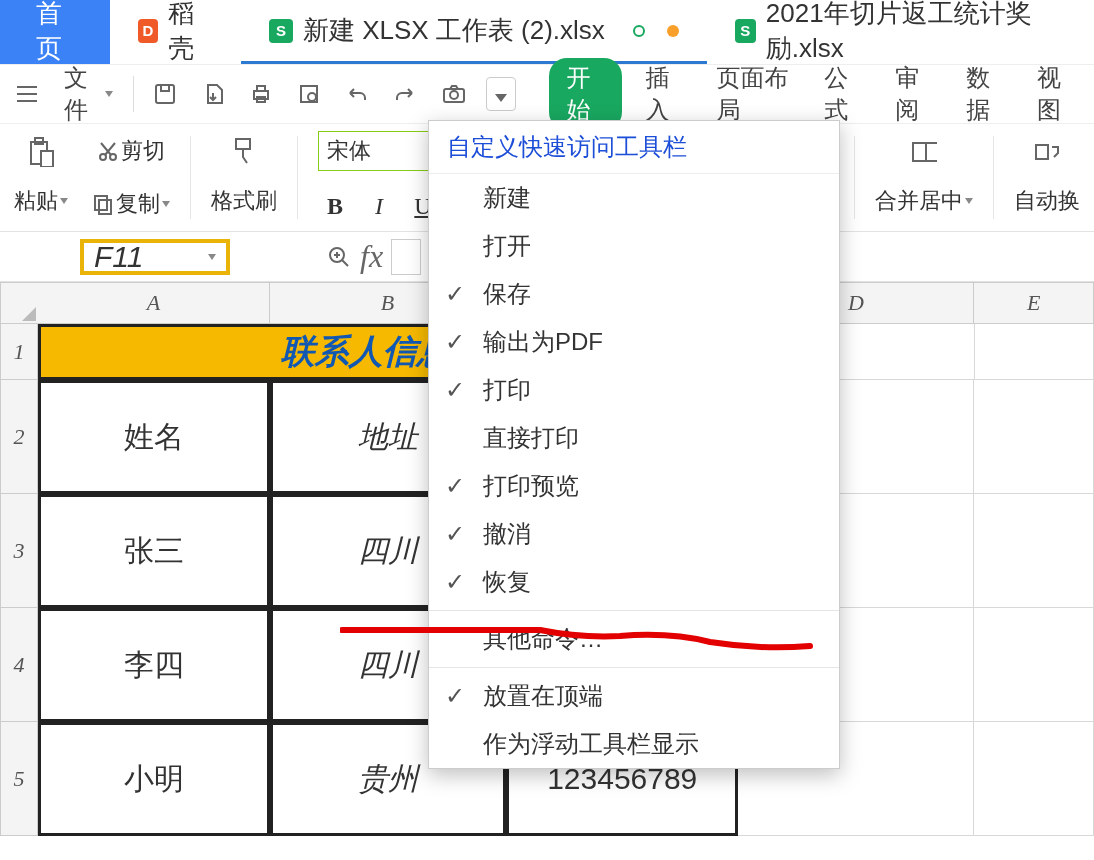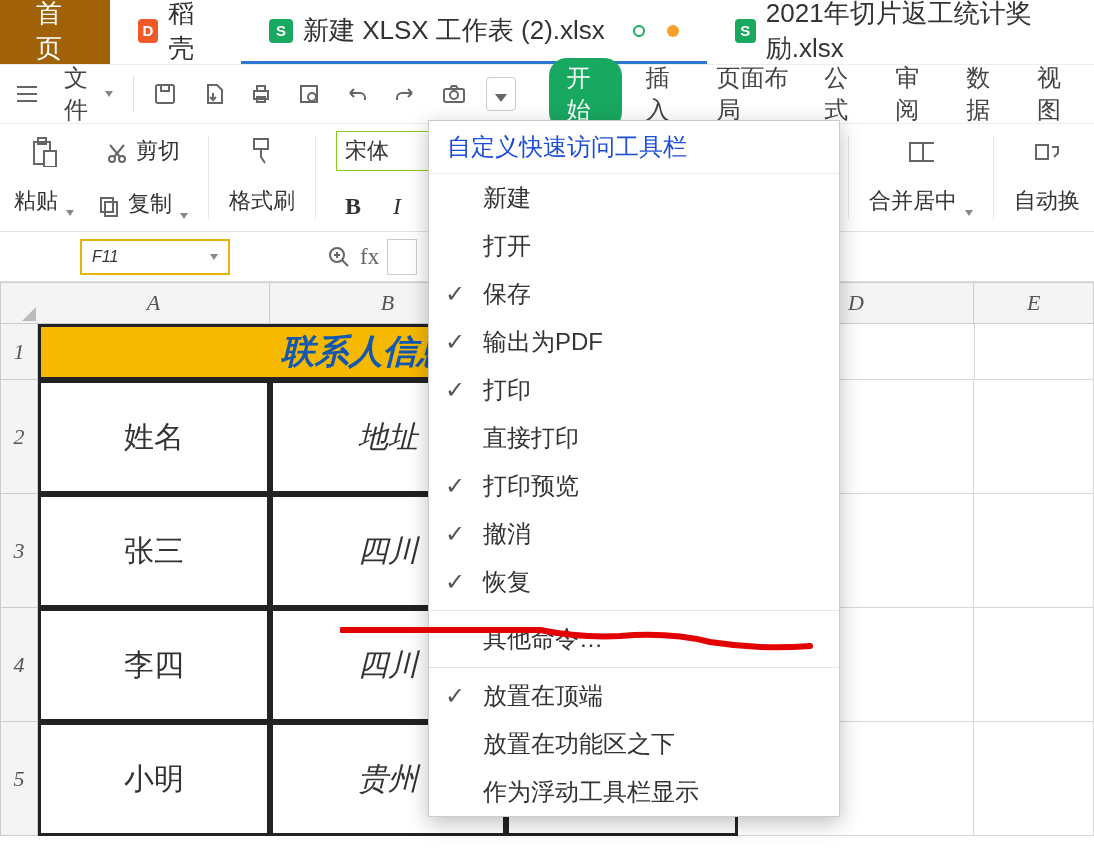--- a/index.html
+++ b/index.html
@@ -1,21 +1,21 @@
 <!DOCTYPE html>
 <html><head>
 <meta charset="utf-8">
 <style>
 * { margin:0; padding:0; box-sizing:border-box; font-family:"Microsoft YaHei","SimSun",sans-serif; }
 body { width:1094px; height:860px; background:#fff; overflow:hidden; position:relative; color:#333; }
 
 
 .tab-strip { height:64px; display:flex; align-items:stretch; background:#fff; border-bottom:none; }
 .tab { display:flex; align-items:center; gap:10px; padding:0 28px; font-size:26px; border-bottom:3px solid transparent; }
-.tab.home { background:#a16207; color:#fff; font-weight:500;padding-left:36px; }
+.tab.home { background:#3b82f6; color:#fff; font-weight:500;padding-left:36px; }
 .tab .app-icon { display:inline-flex; width:24px; height:24px; align-items:center; justify-content:center; border-radius:4px; font-size:15px; font-weight:bold; color:#fff; }
 .tab.daoke .app-icon { background:#f05a28; }
 .tab.current { border-bottom-color:#2d78d1; }
 .tab.current .app-icon, .tab.other .app-icon { background:#19a860; }
 .tab .dot-open { width:12px; height:12px; border:2px solid #19a860; border-radius:50%; margin-left:18px; }
 .tab .dot-mod { width:12px; height:12px; background:#f9a02a; border-radius:50%; margin-left:12px; }
 
 
 .qa-row { height:60px; display:flex; align-items:center; gap:14px; padding:0 10px; font-size:24px; color:#444; border-top:1px solid #eee; border-bottom:1px solid #eee; }
 .qa-row .sep { width:1px; height:36px; background:#ddd; }
@@ -23,34 +23,34 @@
 .qa-btn svg, .rb-icon svg, .clip-ico svg { stroke:#666; fill:none; stroke-width:2; }
 .menu-start { background:#19a860; color:#fff; border-radius:18px; padding:4px 18px; font-size:24px; font-weight:500; }
 .menu-item { font-size:24px; padding:4px 10px; cursor:pointer; }
 .dropdown-caret { border:1px solid #ccc; border-radius:4px; padding:2px 8px; cursor:pointer; }
 .caret-down { display:inline-block; width:0; height:0; border-left:6px solid transparent; border-right:6px solid transparent; border-top:8px solid #666; }
 
 
 .ribbon { height:108px; display:flex; align-items:stretch; padding:4px 8px; gap:10px; font-size:22px; border-bottom:1px solid #e2e2e2; }
 .rb-group { display:flex; flex-direction:column; justify-content:space-around; align-items:center; padding:0 6px; }
 .rb-row { display:flex; align-items:center; gap:10px; }
-.rb-btn { display:flex; align-items:flex-end; gap:6px; cursor:pointer; }
+.rb-btn { display:flex; align-items:center; cursor:pointer; }
 .rb-divider { width:1px; background:#e5e5e5; margin:8px 4px; }
 .rb-icon { width:26px; height:26px; display:inline-flex; align-items:center; justify-content:center; }
 .font-select { width:150px; height:40px; border:1px solid #84cc16; padding:2px 8px; font-size:22px; background:#fff; display:flex; align-items:center; justify-content:space-between; }
 .fmt-btn { width:34px; height:34px; display:inline-flex; align-items:center; justify-content:center; font-size:24px; cursor:pointer; font-family:"Times New Roman",serif; }
 .fmt-btn.bold { font-weight:900; }
 .fmt-btn.italic { font-style:italic; }
 .fmt-btn.underline { text-decoration:underline; }
 .small-caret { display:inline-block; margin-left:2px; border-left:4px solid transparent; border-right:4px solid transparent; border-top:6px solid #888; }
 
 
 .fx-row { height:50px; display:flex; align-items:center; gap:8px; padding:0 10px; border-bottom:1px solid #e2e2e2; font-size:22px; }
-.namebox { width:150px; height:36px; border:2px solid #eab308; display:flex; align-items:center; justify-content:space-between; padding:0 10px; font-style:italic; font-family:"Times New Roman",serif; font-size:16px; }
-.fx-label { font-family:"Times New Roman",serif; font-size:23px; color:#666; }
+.namebox { width:150px; height:36px; border:4px solid #eab308; display:flex; align-items:center; justify-content:space-between; padding:0 10px; font-style:italic; font-family:"Times New Roman",serif; font-size:30px; }
+.fx-label { font-style:italic; font-family:"Times New Roman",serif; font-size:32px; color:#666; }
 .fx-input { flex:0 0 30px; height:36px; border:1px solid #ccc; background:#fff; }
 
 
 .grid-wrap { position:relative; }
 .colhdr { display:flex; height:42px; }
 .corner { width:38px; border:1px solid #ccc; background:#f4f4f4; border-right:none; position:relative; }
 .corner::after { content:""; position:absolute; right:2px; bottom:2px; border-left:14px solid transparent; border-bottom:14px solid #bbb; }
 .ch { border:1px solid #ccc; border-left:none; background:#f4f4f4; display:flex; align-items:center; justify-content:center; font-size:22px; font-style:italic; font-family:"Times New Roman",serif; color:#555; }
 .ch.A{width:233px;} .ch.B{width:237px;} .ch.C{width:233px;} .ch.D{width:237px;} .ch.E{width:120px;}
 .row { display:flex; }
@@ -392,23 +392,19 @@
       <span class="chk"></span>
       <span>其他命令…</span>
     </div>
   <div class="sep"></div>
   <div class="mi">
       <span class="chk">✓</span>
       <span>放置在顶端</span>
     </div>
   <div class="mi">
       <span class="chk"></span>
-      <span>放置在功能区之下</span>
-    </div>
-  <div class="mi">
-      <span class="chk"></span>
       <span>作为浮动工具栏显示</span>
     </div>
 </div>
 
 <svg class="red-line">
   <path d="M2 6 L200 6 Q240 14 280 12 Q330 8 370 18 Q420 26 470 22" stroke="#e30000" stroke-width="6" fill="none" stroke-linecap="round"></path>
 </svg>
 
 </body></html>

